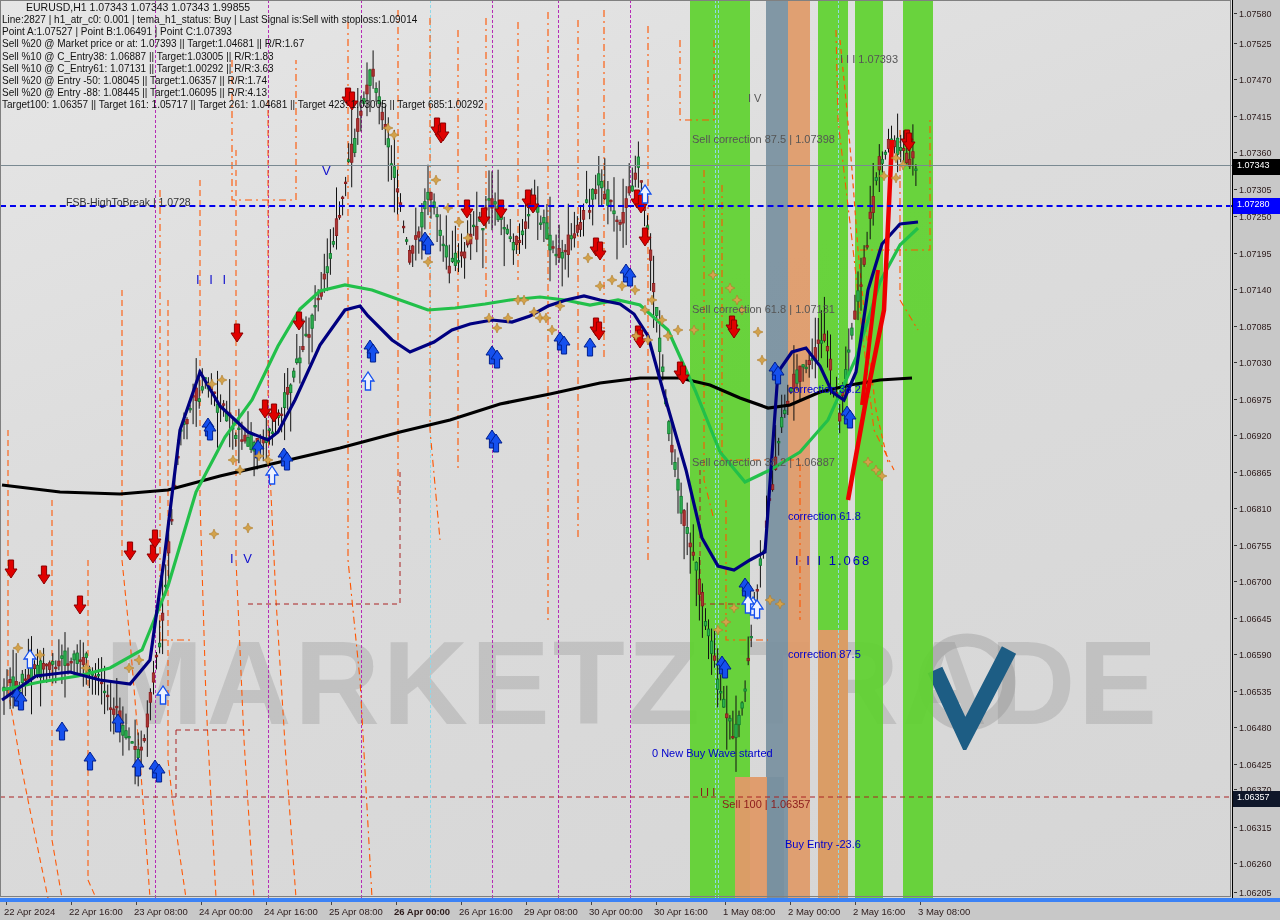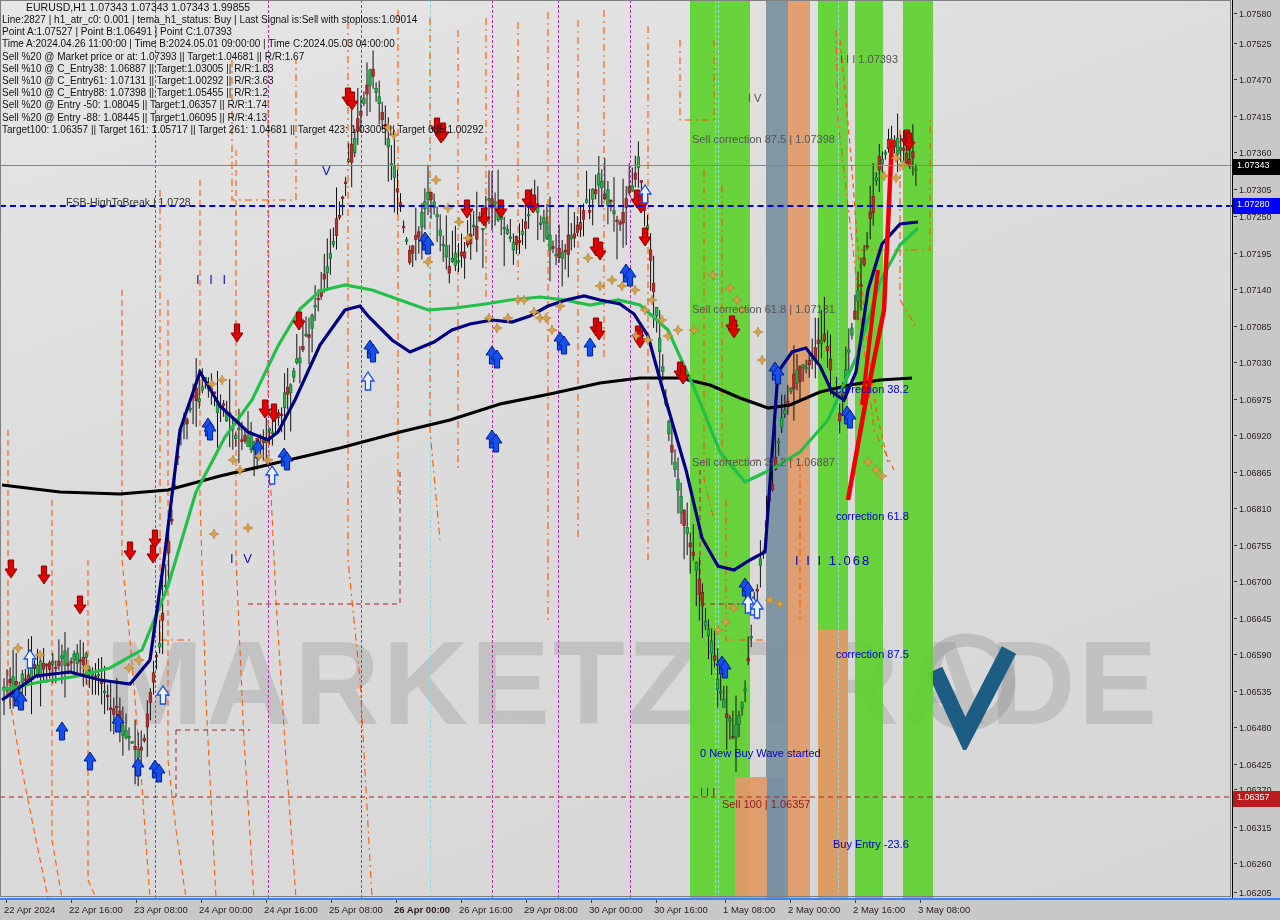--- a/index.html
+++ b/index.html
@@ -13,21 +13,21 @@
 
   
   #price-axis{position:absolute;left:1232px;top:0;width:48px;height:898px;background:#c8c8c8;border-left:1px solid #000;box-sizing:border-box;}
   .ptick{position:absolute;left:0;width:48px;height:12px;font-size:9px;color:#2b1a1a;line-height:12px;}
   .ptick .tk{position:absolute;left:1px;top:5px;width:3px;height:1px;background:#333;}
   .ptick span{position:absolute;left:6px;top:0;}
   .plabel-box{position:absolute;left:0;width:48px;height:16px;font-size:9px;line-height:12px;color:#fff;}
   .plabel-box span{position:absolute;left:4px;top:0;}
 
   
-  #time-axis{position:absolute;left:0;top:898px;width:1280px;height:22px;background:#c8c8c8;border-top:2px solid #3b82f6;box-sizing:border-box;}
+  #time-axis{position:absolute;left:0;top:898px;width:1280px;height:22px;background:#c8c8c8;border-top:4px solid #3b82f6;box-sizing:border-box;}
   .ttick{position:absolute;top:4px;font-size:9.5px;color:#2b1a1a;white-space:nowrap;}
   .ttickmark{position:absolute;top:0;width:1px;height:3px;background:#444;}
 
   
   #header{position:absolute;left:0;top:0;width:640px;padding:1px 0 0 2px;z-index:40;pointer-events:none;}
   #header .ln{font-size:10px;color:#111;line-height:12.2px;white-space:nowrap;}
   #header .ln0{font-size:10.5px;padding-left:24px;line-height:13px;}
 
   
   .vband{position:absolute;top:0;height:898px;}
@@ -43,21 +43,21 @@
 
   
   #watermark{position:absolute;left:105px;top:615px;width:1020px;height:150px;
     font-size:118px;font-weight:bold;color:rgba(140,140,140,.30);letter-spacing:3px;
     font-family:"Liberation Sans",sans-serif;white-space:nowrap;}
   #wm-logo{position:absolute;left:905px;top:630px;width:130px;height:120px;}
 
   
   .anno{position:absolute;font-size:11px;white-space:nowrap;z-index:30;}
   .anno.grey{color:#555;}
-  .anno.blue{color:#0000cc;padding-left:48px;}
+  .anno.blue{color:#0000cc;}
   .anno.dkred{color:#8b1a1a;}
   .anno.bars{color:#0000bb;font-size:13px;letter-spacing:2px;}
   .anno.romanb{color:#1111cc;font-size:13px;letter-spacing:3px;}
 
   svg.layer{position:absolute;left:0;top:0;width:1232px;height:898px;overflow:visible;}
 </style>
 </head>
 <body>
 
 <div id="root">
@@ -931,25 +931,23 @@
         <div class="anno dkred" style="left: 700px; top: 786px;">I I I</div>
         <div class="anno dkred" style="left: 722px; top: 798px;">Sell 100 | 1.06357</div>
         <div class="anno blue" style="left: 785px; top: 838px;">Buy Entry -23.6</div>
       </div>
 
     <div id="header">
       <div class="ln ln0">EURUSD,H1  1.07343 1.07343 1.07343 1.99855</div>
       <div id="infolines">
           <div class="ln">Line:2827 | h1_atr_c0: 0.001 | tema_h1_status: Buy | Last Signal is:Sell with stoploss:1.09014</div>
           <div class="ln">Point A:1.07527 | Point B:1.06491 | Point C:1.07393</div>
-          <div class="ln">Time A:2024.04.26 11:00:00 | Time B:2024.05.01 09:00:00 | Time C:2024.05.03 04:00:00</div>
           <div class="ln">Sell %20 @ Market price or at: 1.07393 || Target:1.04681 || R/R:1.67</div>
           <div class="ln">Sell %10 @ C_Entry38: 1.06887 || Target:1.03005 || R/R:1.83</div>
           <div class="ln">Sell %10 @ C_Entry61: 1.07131 || Target:1.00292 || R/R:3.63</div>
-          <div class="ln">Sell %10 @ C_Entry88: 1.07398 || Target:1.05455 || R/R:1.2</div>
           <div class="ln">Sell %20 @ Entry -50: 1.08045 || Target:1.06357 || R/R:1.74</div>
           <div class="ln">Sell %20 @ Entry -88: 1.08445 || Target:1.06095 || R/R:4.13</div>
           <div class="ln">Target100: 1.06357 || Target 161: 1.05717 || Target 261: 1.04681 || Target 423: 1.03005 || Target 685:1.00292</div>
         </div>
     </div>
 
     <div id="plot-border"></div>
   </div>
 
   <div id="price-axis">
@@ -1056,21 +1054,21 @@
       <div class="ptick" style="top: 887px;">
         <i class="tk"></i>
         <span>1.06205</span>
       </div>
       <div class="plabel-box" style="top: 159px; background: rgb(0, 0, 0); color: rgb(255, 255, 255);">
         <span>1.07343</span>
       </div>
       <div class="plabel-box" style="top: 198px; background: rgb(0, 0, 255); color: rgb(255, 255, 255);">
         <span>1.07280</span>
       </div>
-      <div class="plabel-box" style="top: 791px; background: #b91c1c; color: rgb(255, 255, 255);">
+      <div class="plabel-box" style="top: 791px; background: #0f172a; color: rgb(255, 255, 255);">
         <span>1.06357</span>
       </div>
     </div>
 
   <div id="time-axis">
       <div class="ttickmark" style="left: 6px;"></div>
       <div class="ttick" style="left: 4px;">22 Apr 2024</div>
       <div class="ttickmark" style="left: 71px;"></div>
       <div class="ttick" style="left: 69px;">22 Apr 16:00</div>
       <div class="ttickmark" style="left: 136px;"></div>

